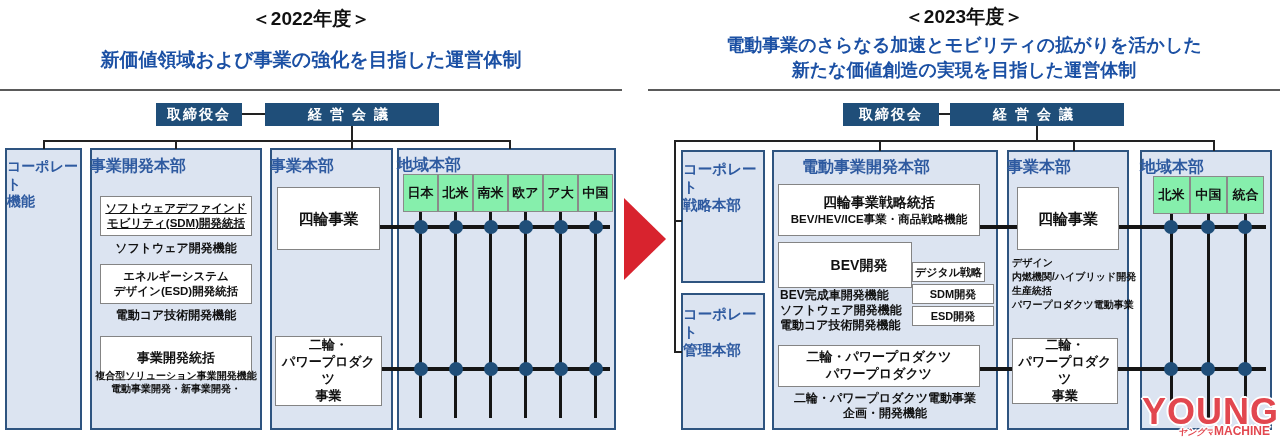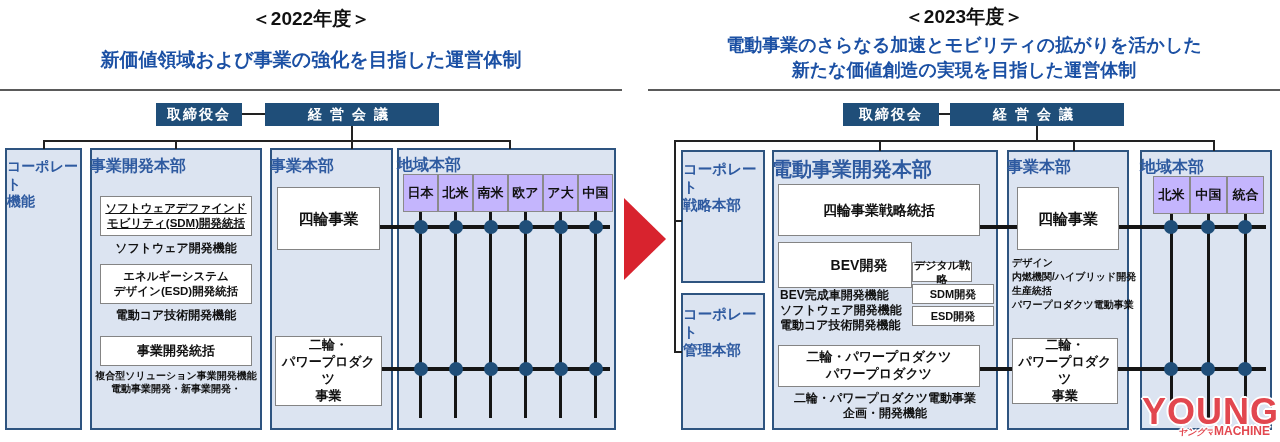--- a/index.html
+++ b/index.html
@@ -17,21 +17,21 @@
   .navy{background:var(--navy);color:#fff;font-weight:bold;display:flex;align-items:center;justify-content:center;}
   .col{background:var(--column_fill);border:2px solid var(--column_border);box-sizing:border-box;}
   .coltitle{color:var(--title_blue);font-weight:bold;text-align:left;line-height:1.25;}
   .wbox{background:#fff;border:1.4px solid #848484;box-sizing:border-box;display:flex;flex-direction:column;
         align-items:center;justify-content:center;text-align:center;font-weight:bold;color:#111;z-index:3;line-height:1.3;}
   .cap{font-weight:bold;color:#111;text-align:center;z-index:3;line-height:1.3;}
   .capl{font-weight:bold;color:#111;text-align:left;z-index:3;white-space:nowrap;}
   .hline,.vline{background:var(--line_black);z-index:2;}
   .conn{background:#222;z-index:1;}
   .dot{width:14px;height:14px;border-radius:50%;background:var(--navy);z-index:4;}
-  .cell{background:#c4b5fd;border:1.4px solid #8a8a8a;box-sizing:border-box;display:flex;align-items:center;
+  .cell{background:#86efac;border:1.4px solid #8a8a8a;box-sizing:border-box;display:flex;align-items:center;
         justify-content:center;font-weight:bold;color:#111;font-size:13px;z-index:3;}
   .arrow{width:0;height:0;border-top:41px solid transparent;border-bottom:41px solid transparent;
          border-left:42px solid var(--arrow_red);}
   .wm{font-weight:900;color:var(--watermark_red);
       text-shadow:-2px 0 #fff,2px 0 #fff,0 -2px #fff,0 2px #fff,-1px -1px #fff,1px 1px #fff,-1px 1px #fff,1px -1px #fff;
       letter-spacing:1px;z-index:6;}
   span{display:block;}
 </style>
 </head>
 <body>
@@ -65,21 +65,21 @@
   <div class="abs wbox" style="left:100px;top:196px;width:152px;height:40px;font-size:11.5px;text-decoration:underline;">
     <span>ソフトウェアデファインド</span>
     <span>モビリティ(SDM)開発統括</span>
   </div>
   <div class="abs cap" style="left:90px;top:241px;width:172px;font-size:12px;">ソフトウェア開発機能</div>
   <div class="abs wbox" style="left:100px;top:264px;width:152px;height:40px;font-size:11.5px;">
     <span>エネルギーシステム</span>
     <span>デザイン(ESD)開発統括</span>
   </div>
   <div class="abs cap" style="left:90px;top:308px;width:172px;font-size:12px;">電動コア技術開発機能</div>
-  <div class="abs wbox" style="left:100px;top:336px;width:152px;height:30px;font-size:13px;">
+  <div class="abs wbox" style="left:100px;top:336px;width:152px;height:44px;font-size:13px;">
     <span>事業開発統括</span>
   </div>
   <div class="abs cap" style="left:88px;top:369px;width:176px;font-size:10px;">
     <span>複合型ソリューション事業開発機能</span>
     <span>電動事業開発・新事業開発・</span>
   </div>
 
   <div class="abs col" style="left:270px;top:148px;width:123px;height:282px;"></div>
   <div class="abs coltitle" style="left:270px;top:156px;width:123px;font-size:16px;">事業本部</div>
   <div class="abs wbox" style="left:277px;top:187px;width:103px;height:63px;font-size:15px;">
@@ -150,28 +150,29 @@
     </div>
   </div>
   <div class="abs col" style="left:681px;top:293px;width:84px;height:137px;">
     <div class="coltitle" style="margin-top:10px;font-size:14.5px;">
       <span>コーポレート</span>
       <span>管理本部</span>
     </div>
   </div>
 
   <div class="abs col" style="left:772px;top:150px;width:226px;height:280px;"></div>
-  <div class="abs coltitle" style="left:772px;top:157px;width:226px;font-size:20px;">電動事業開発本部</div>
+  <div class="abs coltitle" style="left:772px;top:157px;width:226px;font-size:16px;padding-left:30px;">電動事業開発本部</div>
   <div class="abs wbox" style="left:778px;top:184px;width:202px;height:52px;">
     <span style="font-size:14px;">四輪事業戦略統括</span>
+    <span style="font-size:11.5px;">BEV/HEV/ICE事業・商品戦略機能</span>
   </div>
   <div class="abs wbox" style="left:778px;top:242px;width:134px;height:46px;font-size:14px;padding-left:28px;">
     <span>BEV開発</span>
   </div>
-  <div class="abs wbox" style="left:912px;top:262px;width:60px;height:20px;font-size:11px;">
+  <div class="abs wbox" style="left:912px;top:262px;width:73px;height:20px;font-size:11px;">
     <span>デジタル戦略</span>
   </div>
   <div class="abs wbox" style="left:912px;top:284px;width:82px;height:20px;font-size:11px;">
     <span>SDM開発</span>
   </div>
   <div class="abs wbox" style="left:912px;top:306px;width:82px;height:20px;font-size:11px;">
     <span>ESD開発</span>
   </div>
   <div class="abs capl" style="left:780px;top:287px;font-size:12px;">BEV完成車開発機能</div>
   <div class="abs capl" style="left:780px;top:302px;font-size:12px;">ソフトウェア開発機能</div>

